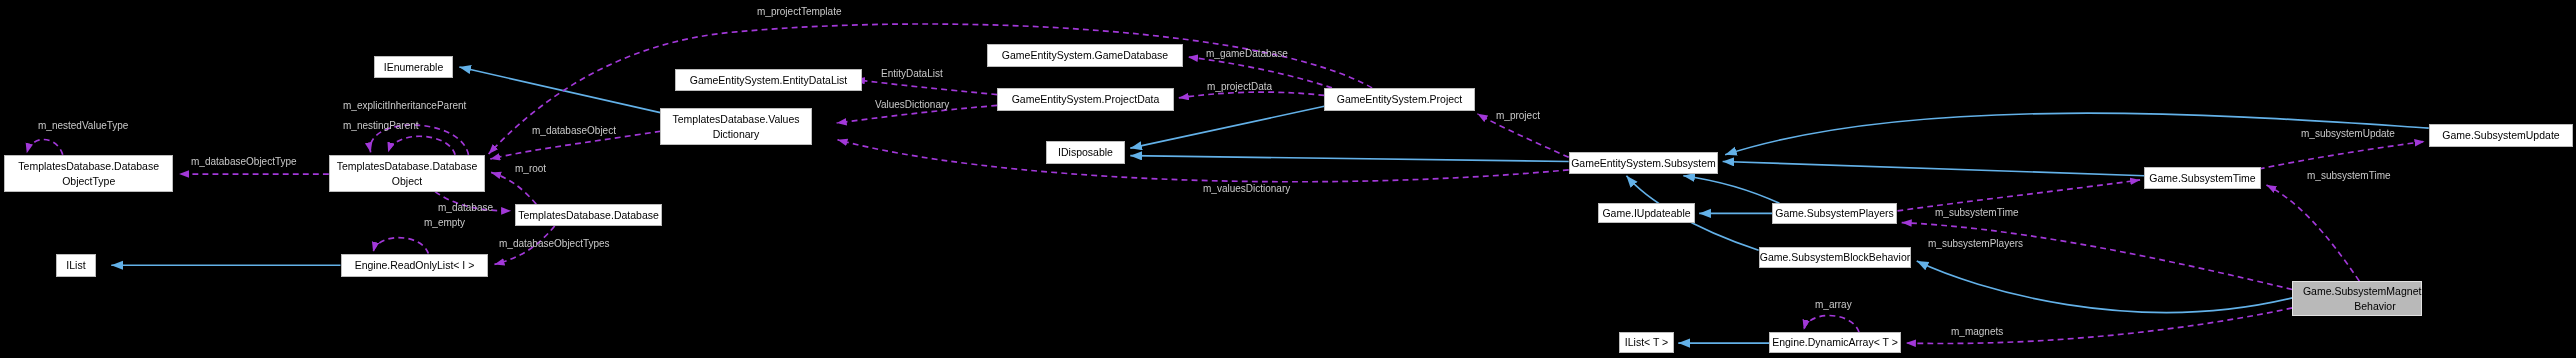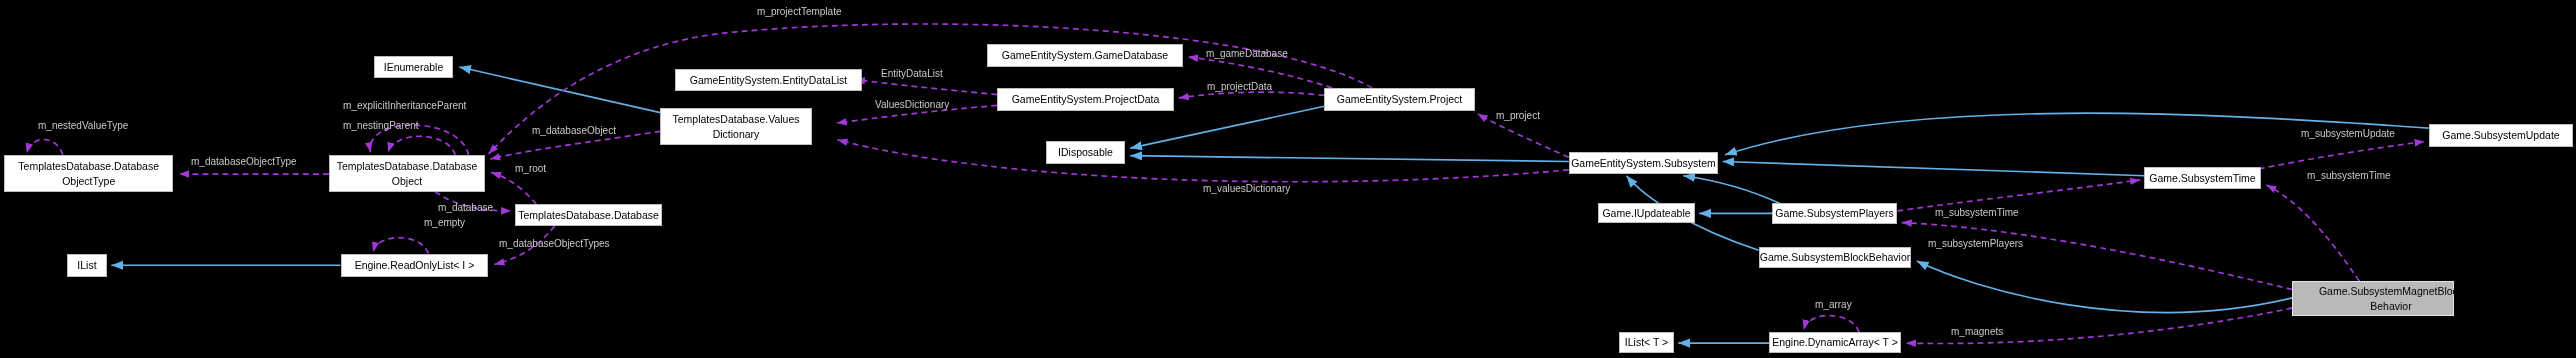--- a/index.html
+++ b/index.html
@@ -71,21 +71,21 @@
         <span>TemplatesDatabase.Database</span>
         <span>ObjectType</span>
       </div>
       <div class="node" style="left: 329px; top: 155px; width: 156px; height: 37px; color: rgb(0, 0, 0);">
         <span>TemplatesDatabase.Database</span>
         <span>Object</span>
       </div>
       <div class="node" style="left: 515px; top: 204px; width: 147px; height: 22px; color: rgb(0, 0, 0);">
         <span>TemplatesDatabase.Database</span>
       </div>
-      <div class="node" style="left: 67px; top: 254px; width: 40px; height: 22.6px; color: rgb(0, 0, 0);">
+      <div class="node" style="left: 56px; top: 254px; width: 40px; height: 22.6px; color: rgb(0, 0, 0);">
         <span>IList</span>
       </div>
       <div class="node" style="left: 341px; top: 254px; width: 147px; height: 22.6px; color: rgb(0, 0, 0);">
         <span>Engine.ReadOnlyList&lt; I &gt;</span>
       </div>
       <div class="node" style="left: 663px; top: 69px; width: 187px; height: 22px; color: rgb(0, 0, 0); margin-left: 12px;">
         <span>GameEntitySystem.EntityDataList</span>
       </div>
       <div class="node" style="left: 660px; top: 108px; width: 152px; height: 37px; color: rgb(0, 0, 0);">
         <span>TemplatesDatabase.Values</span>
@@ -114,21 +114,21 @@
       </div>
       <div class="node" style="left: 1598px; top: 203px; width: 97px; height: 20px; color: rgb(0, 0, 0);">
         <span>Game.IUpdateable</span>
       </div>
       <div class="node" style="left: 1772px; top: 203px; width: 125px; height: 21px; color: rgb(0, 0, 0);">
         <span>Game.SubsystemPlayers</span>
       </div>
       <div class="node" style="left: 1759px; top: 247px; width: 152px; height: 21px; color: rgb(0, 0, 0);">
         <span>Game.SubsystemBlockBehavior</span>
       </div>
-      <div class="node highlight" style="left: 2292px; top: 281px; width: 162px; height: 35px; color: rgb(0, 0, 0); padding-left: 36px;">
+      <div class="node highlight" style="left: 2292px; top: 281px; width: 130px; height: 35px; color: rgb(0, 0, 0); padding-left: 36px;">
         <span>Game.SubsystemMagnetBlock</span>
         <span>Behavior</span>
       </div>
       <div class="node" style="left: 1619px; top: 332px; width: 55px; height: 21px; color: rgb(0, 0, 0);">
         <span>IList&lt; T &gt;</span>
       </div>
       <div class="node" style="left: 1769px; top: 332px; width: 132px; height: 21px; color: rgb(0, 0, 0);">
         <span>Engine.DynamicArray&lt; T &gt;</span>
       </div>
     </div>

